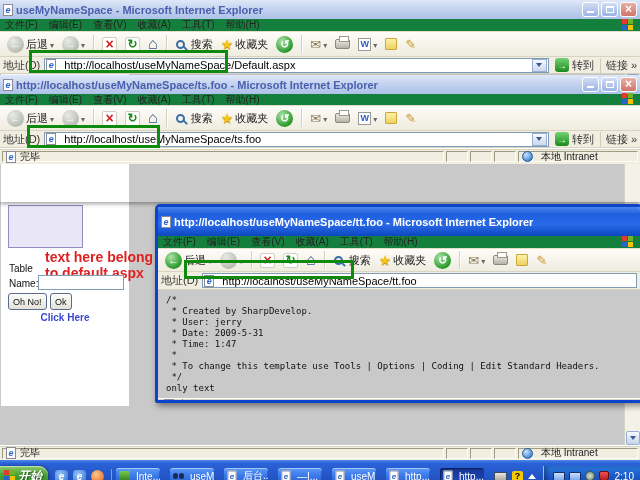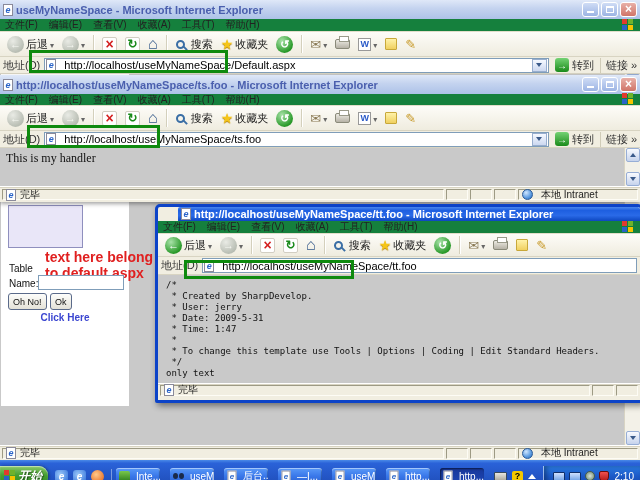--- a/index.html
+++ b/index.html
@@ -4,21 +4,21 @@
 <style>
   * { box-sizing: border-box; margin: 0; padding: 0; }
   html,body { width:640px; height:480px; }
   body { font-family:"Liberation Sans",sans-serif; }
   .page { position:relative; width:640px; height:480px; background:#c9c9c9; overflow:hidden; }
 
   
   .window { position:absolute; }
   .titlebar { display:flex; align-items:center; gap:3px; padding:0 3px; overflow:hidden; }
   .t-inactive { height:19px; background:linear-gradient(180deg,#dfe8f8 0%,#c4d3ef 45%,#adc2e8 100%); color:#4a5fae; }
-  .t-active { height:14px; background:linear-gradient(180deg,#4a86ec 0%,#1e5fe0 25%,#2a6ae8 60%,#0d47c0 100%); color:#fff;margin-left:20px; }
+  .t-active { height:29px; background:linear-gradient(180deg,#4a86ec 0%,#1e5fe0 25%,#2a6ae8 60%,#0d47c0 100%); color:#fff; }
   .title-text { font-size:11px; font-weight:bold; white-space:nowrap; overflow:hidden; flex:1; }
   .winbtns { display:flex; gap:2px; margin-left:auto; }
   .wbtn { position:relative; width:17px; height:15px; border-radius:3px; border:1px solid #fff; }
   .wbtn.b-blue { background:linear-gradient(#cfdcf5,#9cb4e4); }
   .wbtn.b-red  { background:linear-gradient(#e8b0a8,#d07468); }
   .wbtn .g-min { position:absolute; left:4px; bottom:3px; width:7px; height:2px; background:#fff; }
   .wbtn .g-sq  { position:absolute; left:4px; top:3px; width:8px; height:7px; border:1px solid #fff; border-top-width:2px; }
   .wbtn.b-red::before { content:"×"; position:absolute; left:0; right:0; top:-1px; text-align:center; color:#fff; font-weight:bold; font-size:12px; }
 
   .menubar { background:#15803d; border-bottom:1px solid #e2deca; display:flex; align-items:center; padding:0 5px; gap:11px; font-size:10px; color:#222; }
@@ -357,27 +357,20 @@
       </span>
       <span class="go-btn">
           <span class="go-ic"></span>
           <span>转到</span>
         </span>
       <span class="links">
           <span>链接</span>
           <span>»</span>
         </span>
     </div>
-    <div class="w2body">
-      <span>This is my handler</span>
-      <div class="w2-scroll">
-        <span class="sbtn up"></span>
-        <span class="sbtn down"></span>
-      </div>
-    </div>
     <div class="statusbar">
       <span class="scell s-main">
           <span class="pageicon"></span>
           <span>完毕</span>
         </span>
       <span class="scell sm"></span>
       <span class="scell sm"></span>
       <span class="scell sm"></span>
       <span class="scell s-zone">
           <span class="globe"></span>

